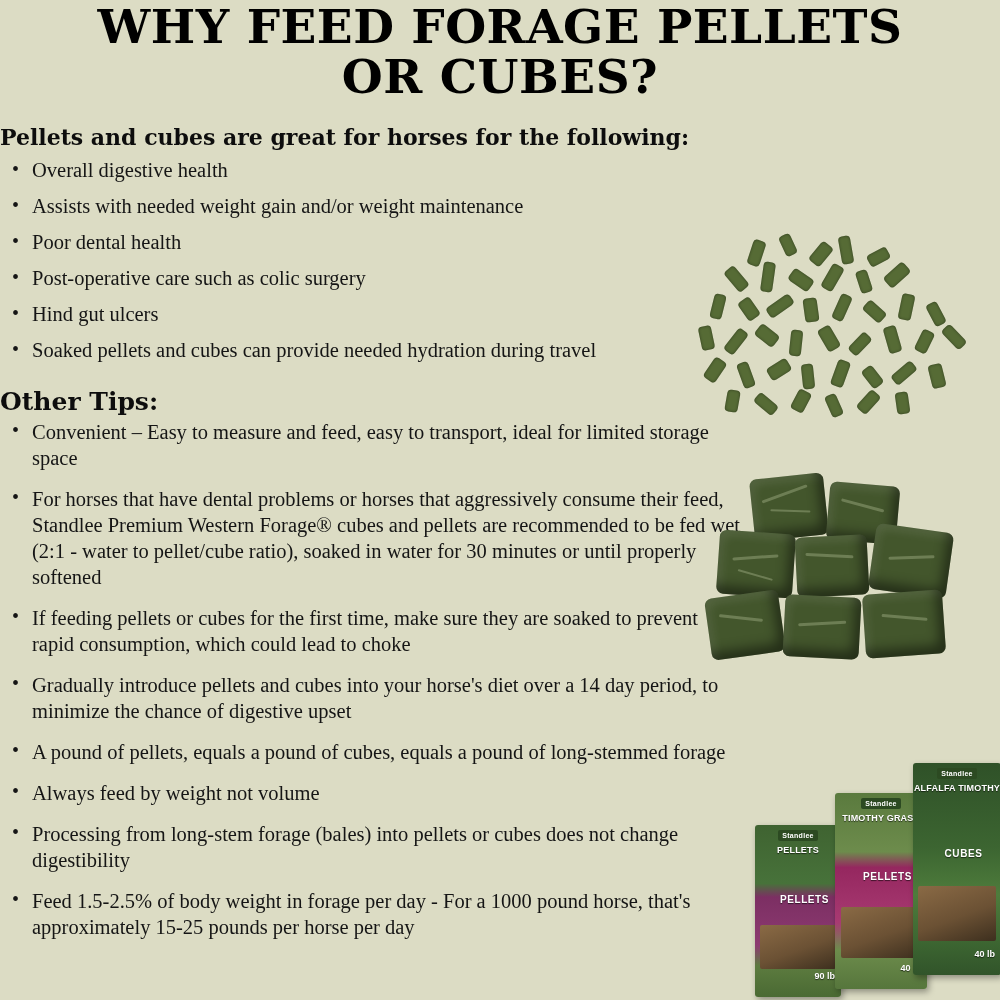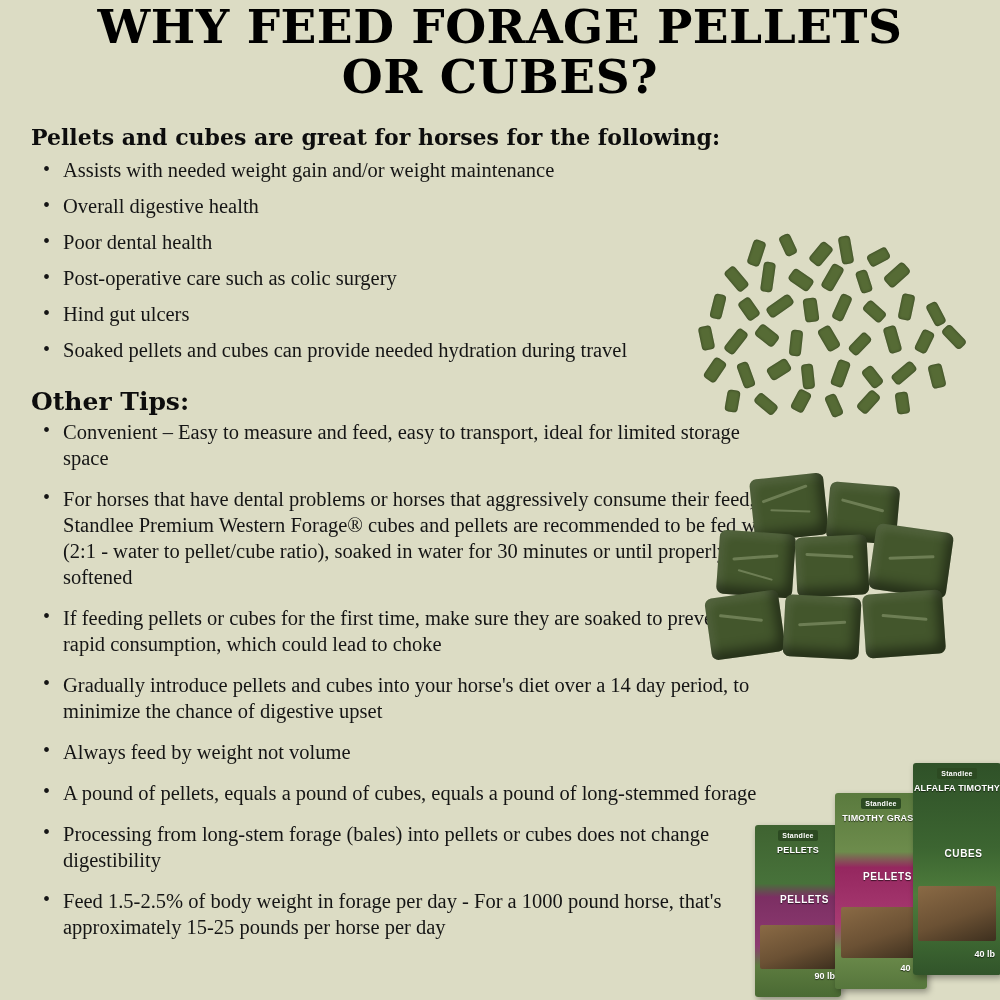--- a/index.html
+++ b/index.html
@@ -13,21 +13,21 @@
     font-family: "Liberation Serif", serif;
     color: #111;
     overflow: hidden;
     position: relative;
   }
   .page {
     position: relative;
     width: 1000px;
     height: 1000px;
     box-sizing: border-box;
-    padding: 0 31px;
+    padding: 0 0;
   }
 
   
   .title {
     font-family: "DejaVu Serif", serif;
     font-weight: bold;
     font-size: 47px;
     line-height: 50px;
     letter-spacing: 0.5px;
     text-align: center;
@@ -211,37 +211,37 @@
 <div class="page">
 
   <h1 class="title">
     <span>WHY FEED FORAGE PELLETS</span>
     <span class="line2">OR CUBES?</span>
   </h1>
 
   <h2 class="subhead">Pellets and cubes are great for horses for the following:</h2>
 
   <ul class="main-list">
+    <li>Overall digestive health</li>
     <li>Assists with needed weight gain and/or weight maintenance</li>
-    <li>Overall digestive health</li>
     <li>Poor dental health</li>
     <li>Post-operative care such as colic surgery</li>
     <li>Hind gut ulcers</li>
     <li>Soaked pellets and cubes can provide needed hydration during travel</li>
   </ul>
 
   <h2 class="subhead tips">Other Tips:</h2>
 
   <ul class="tips-list">
     <li>Convenient – Easy to measure and feed, easy to transport, ideal for limited storage space</li>
     <li>For horses that have dental problems or horses that aggressively consume their feed, Standlee Premium Western Forage® cubes and pellets are recommended to be fed wet (2:1 - water to pellet/cube ratio), soaked in water for 30 minutes or until properly softened</li>
     <li>If feeding pellets or cubes for the first time, make sure they are soaked to prevent rapid consumption, which could lead to choke</li>
     <li>Gradually introduce pellets and cubes into your horse's diet over a 14 day period, to minimize the chance of digestive upset</li>
+    <li>A pound of pellets, equals a pound of cubes, equals a pound of long-stemmed forage</li>
     <li>Always feed by weight not volume</li>
-    <li>A pound of pellets, equals a pound of cubes, equals a pound of long-stemmed forage</li>
     <li>Processing from long-stem forage (bales) into pellets or cubes does not change digestibility</li>
     <li>Feed 1.5-2.5% of body weight in forage per day - For a 1000 pound horse, that's approximately 15-25 pounds per horse per day</li>
   </ul>
 
   <div class="art pellets-pile">
     <div class="pellet" style="left:60px;top:8px;width:13px;height:26px;transform:rotate(18deg);"></div>
     <div class="pellet" style="left:92px;top:2px;width:12px;height:22px;transform:rotate(-25deg);"></div>
     <div class="pellet" style="left:124px;top:10px;width:14px;height:24px;transform:rotate(40deg);"></div>
     <div class="pellet" style="left:150px;top:4px;width:12px;height:28px;transform:rotate(-10deg);"></div>
     <div class="pellet" style="left:182px;top:14px;width:13px;height:22px;transform:rotate(62deg);"></div>

